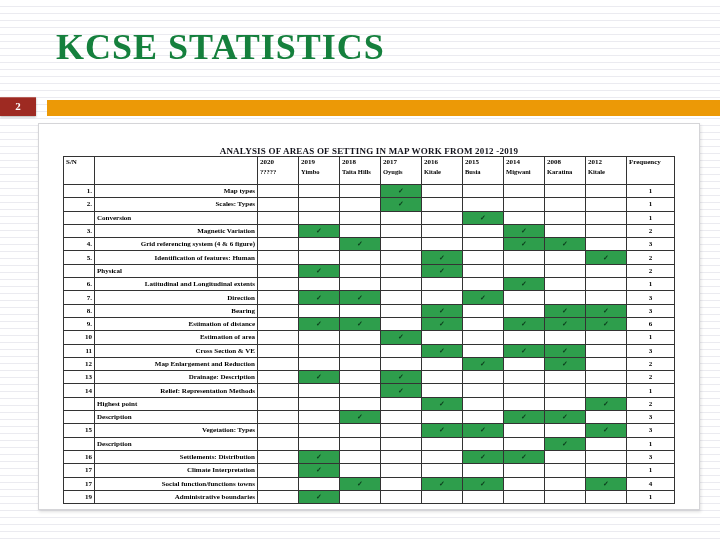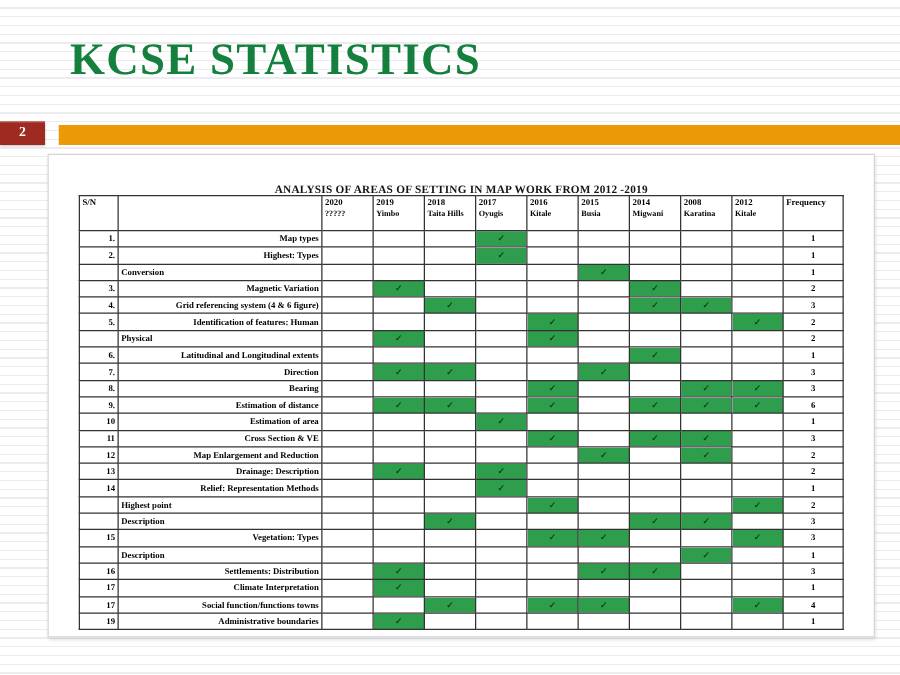--- a/index.html
+++ b/index.html
@@ -135,21 +135,21 @@
           <td class="mark checked">✓</td>
           <td class="mark"></td>
           <td class="mark"></td>
           <td class="mark"></td>
           <td class="mark"></td>
           <td class="mark"></td>
           <td class="freq">1</td>
         </tr>
         <tr>
           <td class="sn">2.</td>
-          <td class="topic">Highest: Types</td>
+          <td class="topic">Scales: Types</td>
           <td class="mark"></td>
           <td class="mark"></td>
           <td class="mark"></td>
           <td class="mark checked">✓</td>
           <td class="mark"></td>
           <td class="mark"></td>
           <td class="mark"></td>
           <td class="mark"></td>
           <td class="mark"></td>
           <td class="freq">1</td>

